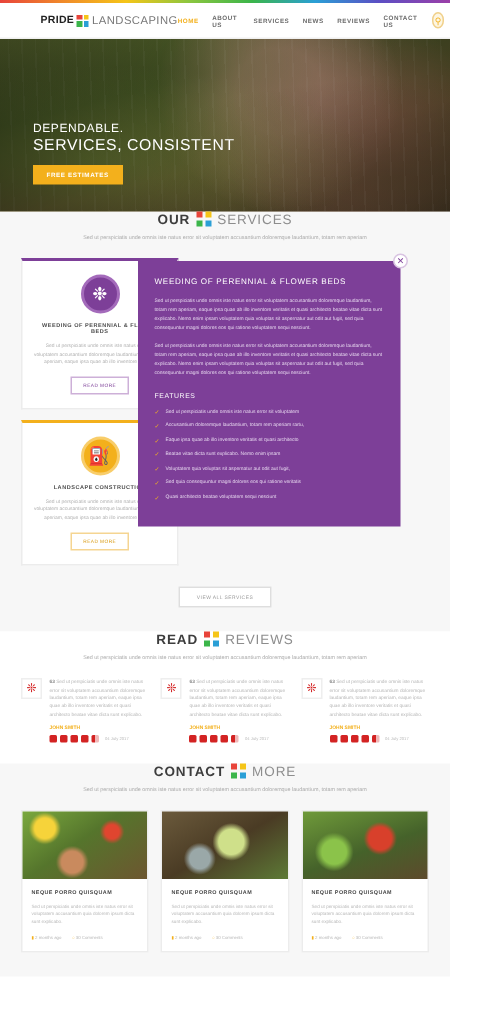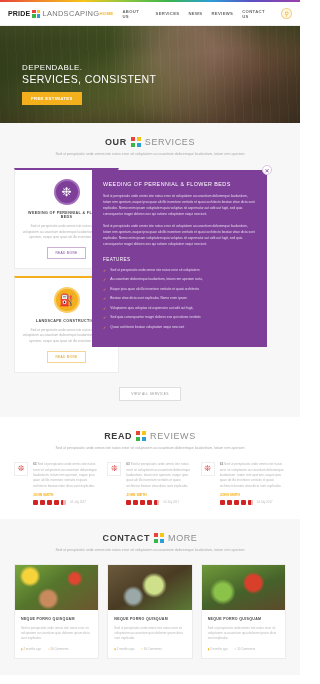--- a/index.html
+++ b/index.html
@@ -15,21 +15,21 @@
     height:2px;
     background:linear-gradient(to right,#e8443a 0%,#f08a2a 14%,#f5c518 28%,#8cc63f 42%,#3bb54a 56%,#2a9fd6 70%,#5b4fc4 84%,#9b3fa8 100%);
   }
 
   
   header.topbar {
     height:24px; background:#fff; display:flex;
     align-items:center; padding:0 8px;
     border-bottom:1px solid #f0f0f0;
   }
-  .logo { display:flex; align-items:center; gap:2px; }
+  .logo { display:flex; align-items:center; gap:2px;margin-left:19px; }
   .logo-pride { font-size:7px; font-weight:bold; color:#222; letter-spacing:.2px; }
   .logo-land { font-size:7.5px; color:#777; letter-spacing:.3px; }
   .pinwheel {
     width:8px; height:8px; position:relative; display:inline-block;
   }
   .pinwheel span { position:absolute; width:3.3px; height:3.3px; }
   .pw1{background:#e8443a;left:0;top:0;}
   .pw2{background:#f5c518;right:0;top:0;}
   .pw3{background:#3bb54a;left:0;bottom:0;}
   .pw4{background:#2a9fd6;right:0;bottom:0;}
@@ -41,21 +41,21 @@
   }
   nav.mainnav a.active { color:#f3b01c; }
   .search-btn {
     width:11px;height:11px;border-radius:50%;border:1px solid #f0d08a;
     background:#fdf6e3;display:flex;align-items:center;justify-content:center;
     color:#f3b01c;font-size:6px;
   }
 
   
   .hero {
-    height:97px; position:relative; overflow:hidden;
+    height:115px; position:relative; overflow:hidden;
     background:
       radial-gradient(circle at 62% 30%, rgba(222,160,150,.75) 0 14%, rgba(0,0,0,0) 40%),
       radial-gradient(circle at 78% 55%, rgba(190,120,110,.5) 0 10%, rgba(0,0,0,0) 35%),
       linear-gradient(165deg,#6e7f3a 0%,#4a5a28 30%,#6b5a33 62%,#3d3320 100%);
   }
   .hero:before{
     content:""; position:absolute; inset:0;
     background:
       repeating-linear-gradient(88deg, rgba(255,255,255,.05) 0 1px, rgba(0,0,0,0) 1px 9px),
       radial-gradient(ellipse at 20% 70%, rgba(120,150,60,.6), rgba(0,0,0,0) 55%),
@@ -69,21 +69,21 @@
   .hero-inner { position:absolute; left:22px; bottom:18px; z-index:3; }
   .hero-l1 { font-size:8px; color:#fff; letter-spacing:.4px; font-weight:300; }
   .hero-l2 { font-size:10.5px; color:#fff; letter-spacing:.4px; margin-top:1px; }
   .hero-btn {
     margin-top:7px; display:inline-block; background:#f3b01c; color:#fff;
     font-size:4.2px; font-weight:bold; letter-spacing:.4px;
     padding:4px 9px; border:none; text-transform:uppercase;
   }
 
   
-  .sec-head { text-align:center; padding-top:14px; }
+  .sec-head { text-align:center; }
   .sec-title {
     font-size:9px; letter-spacing:.6px; color:#5c5c5c;
     display:flex; align-items:center; justify-content:center; gap:4px;
   }
   .sec-title b { font-weight:bold; color:#3d3d3d; }
   .sec-title i { font-style:normal; font-weight:300; color:#8d8d8d; }
   .sec-sub { font-size:3.6px; color:#aaa; margin-top:5px; line-height:1.5; padding:0 40px; }
 
   
   .pw-lg { width:10px;height:10px; }

